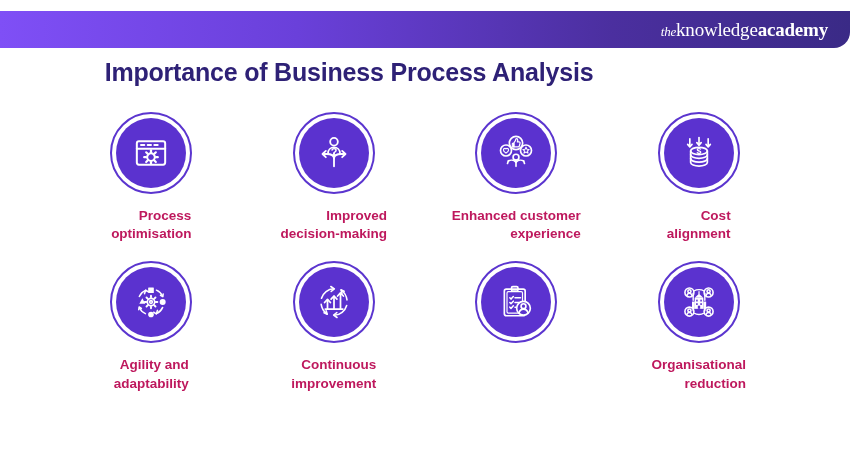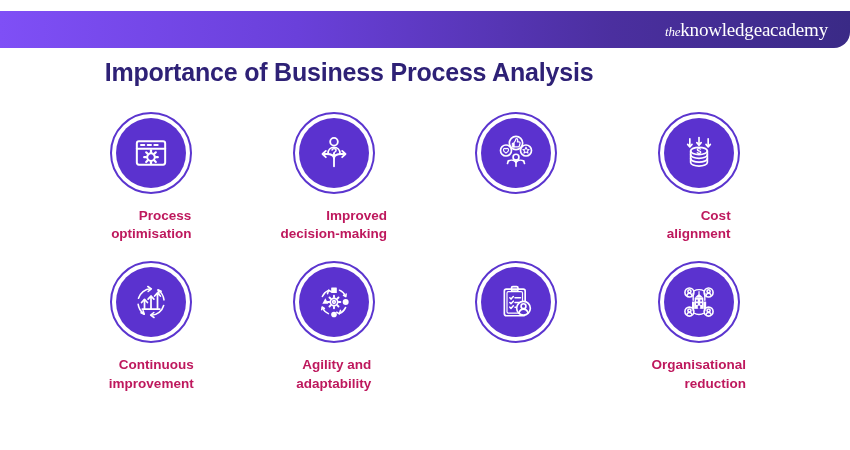--- a/index.html
+++ b/index.html
@@ -41,21 +41,21 @@
   .brand-the {
     font-style: italic;
     font-size: 13px;
     font-weight: 400;
     margin-top: 28px;
   }
   .brand-knowledge {
     font-weight: 400;
   }
   .brand-academy {
-    font-weight: 400;
+    font-weight: 700;
   }
 
   
   .page-title {
     position: absolute;
     top: 58px;
     left: 0;
     width: 698px;
     text-align: center;
     color: #2e2176;
@@ -189,20 +189,22 @@
           <path d="M36 17 l1.15 2.4 l2.6 0.35 l-1.9 1.8 l0.48 2.6 l-2.33 -1.25 l-2.33 1.25 l0.48 -2.6 l-1.9 -1.8 l2.6 -0.35 z" stroke-width="1.3"></path>
           <circle cx="24" cy="29" r="3.5"></circle>
           <path d="M24 32.5 v7.5"></path>
           <path d="M24 35 C22 32.8 18 31.8 14.8 33.6"></path>
           <path d="M24 35 C26 32.8 30 31.8 33.2 33.6"></path>
           <path d="M14.8 33.6 l-1.0 3.0"></path>
           <path d="M33.2 33.6 l1.0 3.0"></path>
         </svg>
       </div>
     </div>
+    <div class="cell-label">Enhanced customer
+experience</div>
   </div>
 
   <div class="cell">
     <div class="badge">
       <div class="badge-inner">
         <svg viewBox="0 0 48 48" fill="none" stroke="#ffffff" stroke-width="2.1" stroke-linecap="round" stroke-linejoin="round">
           <g stroke-width="2">
             <line x1="13" y1="7" x2="13" y2="16"></line>
             <path d="M10.4 13.6 L13 16.6 L15.6 13.6"></path>
             <line x1="24" y1="5.5" x2="24" y2="14"></line>
@@ -213,48 +215,20 @@
           <ellipse cx="24" cy="21.5" rx="10" ry="4.3"></ellipse>
           <path d="M14 21.5 v4.6 c0 2.4 4.5 4.3 10 4.3 s10-1.9 10-4.3 v-4.6"></path>
           <path d="M14 26.1 v4.6 c0 2.4 4.5 4.3 10 4.3 s10-1.9 10-4.3 v-4.6"></path>
           <path d="M14 30.7 v4.6 c0 2.4 4.5 4.3 10 4.3 s10-1.9 10-4.3 v-4.6"></path>
           <text x="24" y="25" font-family="Liberation Sans, sans-serif" font-size="10.5" font-weight="bold" fill="#ffffff" stroke="none" text-anchor="middle">$</text>
         </svg>
       </div>
     </div>
     <div class="cell-label">Cost
 alignment</div>
-  </div>
-
-  <div class="cell">
-    <div class="badge">
-      <div class="badge-inner">
-        <svg viewBox="0 0 48 48" fill="none" stroke="#ffffff" stroke-width="2" stroke-linecap="round" stroke-linejoin="round">
-          <g stroke-width="1.9">
-            <path d="M9 19.5 C11.0 13.0 16.8 8.4 23.6 8.2"></path>
-            <path d="M20.2 5.4 L24.4 8.3 L20.6 11.4"></path>
-            <path d="M39.2 28.2 C37.3 34.8 31.4 39.6 24.5 39.8"></path>
-            <path d="M27.6 42.6 L23.6 39.7 L27.4 36.6"></path>
-            <path d="M8.6 26.8 C9.3 31.4 11.7 35.4 15.2 38.1"></path>
-            <path d="M12.0 37.0 L15.9 38.6 L14.6 34.6"></path>
-            <path d="M39.6 21.5 C39.0 16.8 36.6 12.7 33.0 9.9"></path>
-            <path d="M36.2 11.0 L32.3 9.4 L33.6 13.4"></path>
-          </g>
-          <path d="M16.2 32.4 V21.6" stroke-width="2.1"></path>
-          <path d="M12.7 24.6 L16.2 20.8 L19.7 24.6" stroke-width="2.1"></path>
-          <path d="M24 32.4 V17.6" stroke-width="2.1"></path>
-          <path d="M20.5 20.6 L24 16.8 L27.5 20.6" stroke-width="2.1"></path>
-          <path d="M31.8 32.4 V13.8" stroke-width="2.1"></path>
-          <path d="M28.3 16.8 L31.8 13.0 L35.3 16.8" stroke-width="2.1"></path>
-          <path d="M13.5 32.4 H34.5" stroke-width="2.1"></path>
-        </svg>
-      </div>
-    </div>
-    <div class="cell-label">Continuous
-improvement</div>
   </div>
 
   <div class="cell">
     <div class="badge">
       <div class="badge-inner">
         <svg viewBox="0 0 48 48" fill="none" stroke="#ffffff" stroke-width="2" stroke-linecap="round" stroke-linejoin="round">
           <g transform="translate(24,24)">
             <circle cx="0" cy="0" r="4.4"></circle>
             <circle cx="0" cy="0" r="1.6"></circle>
             <g stroke-width="2.3">
@@ -286,20 +260,48 @@
       </div>
     </div>
     <div class="cell-label">Agility and
 adaptability</div>
   </div>
 
   <div class="cell">
     <div class="badge">
       <div class="badge-inner">
         <svg viewBox="0 0 48 48" fill="none" stroke="#ffffff" stroke-width="2" stroke-linecap="round" stroke-linejoin="round">
+          <g stroke-width="1.9">
+            <path d="M9 19.5 C11.0 13.0 16.8 8.4 23.6 8.2"></path>
+            <path d="M20.2 5.4 L24.4 8.3 L20.6 11.4"></path>
+            <path d="M39.2 28.2 C37.3 34.8 31.4 39.6 24.5 39.8"></path>
+            <path d="M27.6 42.6 L23.6 39.7 L27.4 36.6"></path>
+            <path d="M8.6 26.8 C9.3 31.4 11.7 35.4 15.2 38.1"></path>
+            <path d="M12.0 37.0 L15.9 38.6 L14.6 34.6"></path>
+            <path d="M39.6 21.5 C39.0 16.8 36.6 12.7 33.0 9.9"></path>
+            <path d="M36.2 11.0 L32.3 9.4 L33.6 13.4"></path>
+          </g>
+          <path d="M16.2 32.4 V21.6" stroke-width="2.1"></path>
+          <path d="M12.7 24.6 L16.2 20.8 L19.7 24.6" stroke-width="2.1"></path>
+          <path d="M24 32.4 V17.6" stroke-width="2.1"></path>
+          <path d="M20.5 20.6 L24 16.8 L27.5 20.6" stroke-width="2.1"></path>
+          <path d="M31.8 32.4 V13.8" stroke-width="2.1"></path>
+          <path d="M28.3 16.8 L31.8 13.0 L35.3 16.8" stroke-width="2.1"></path>
+          <path d="M13.5 32.4 H34.5" stroke-width="2.1"></path>
+        </svg>
+      </div>
+    </div>
+    <div class="cell-label">Continuous
+improvement</div>
+  </div>
+
+  <div class="cell">
+    <div class="badge">
+      <div class="badge-inner">
+        <svg viewBox="0 0 48 48" fill="none" stroke="#ffffff" stroke-width="2" stroke-linecap="round" stroke-linejoin="round">
           <rect x="10" y="8.5" width="25" height="32" rx="2.4"></rect>
           <rect x="13.2" y="11.6" width="18.6" height="25.8" rx="1.6" stroke-width="1.4"></rect>
           <rect x="18.6" y="5.6" width="7.8" height="5.4" rx="1.6"></rect>
           <g stroke-width="1.8">
             <path d="M16.6 19.0 L18.0 20.5 L20.8 17.4"></path>
             <line x1="22.8" y1="19.0" x2="29.4" y2="19.0"></line>
             <path d="M16.6 24.6 L18.0 26.1 L20.8 23.0"></path>
             <line x1="22.8" y1="24.6" x2="29.4" y2="24.6"></line>
             <path d="M16.6 30.2 L18.0 31.7 L20.8 28.6"></path>
             <line x1="22.8" y1="30.2" x2="27.0" y2="30.2"></line>

